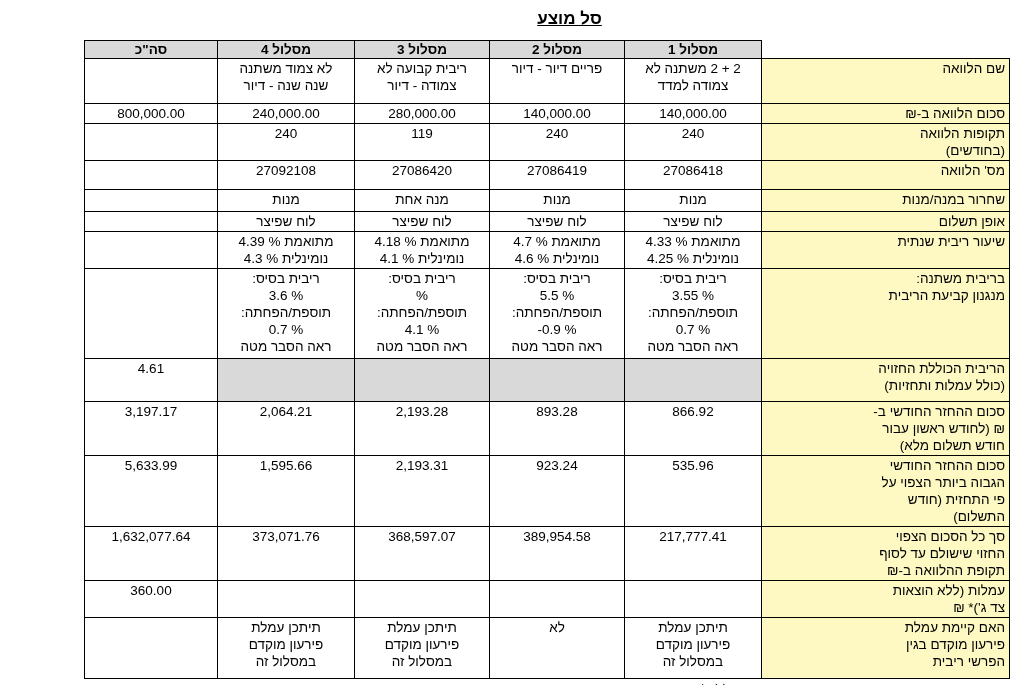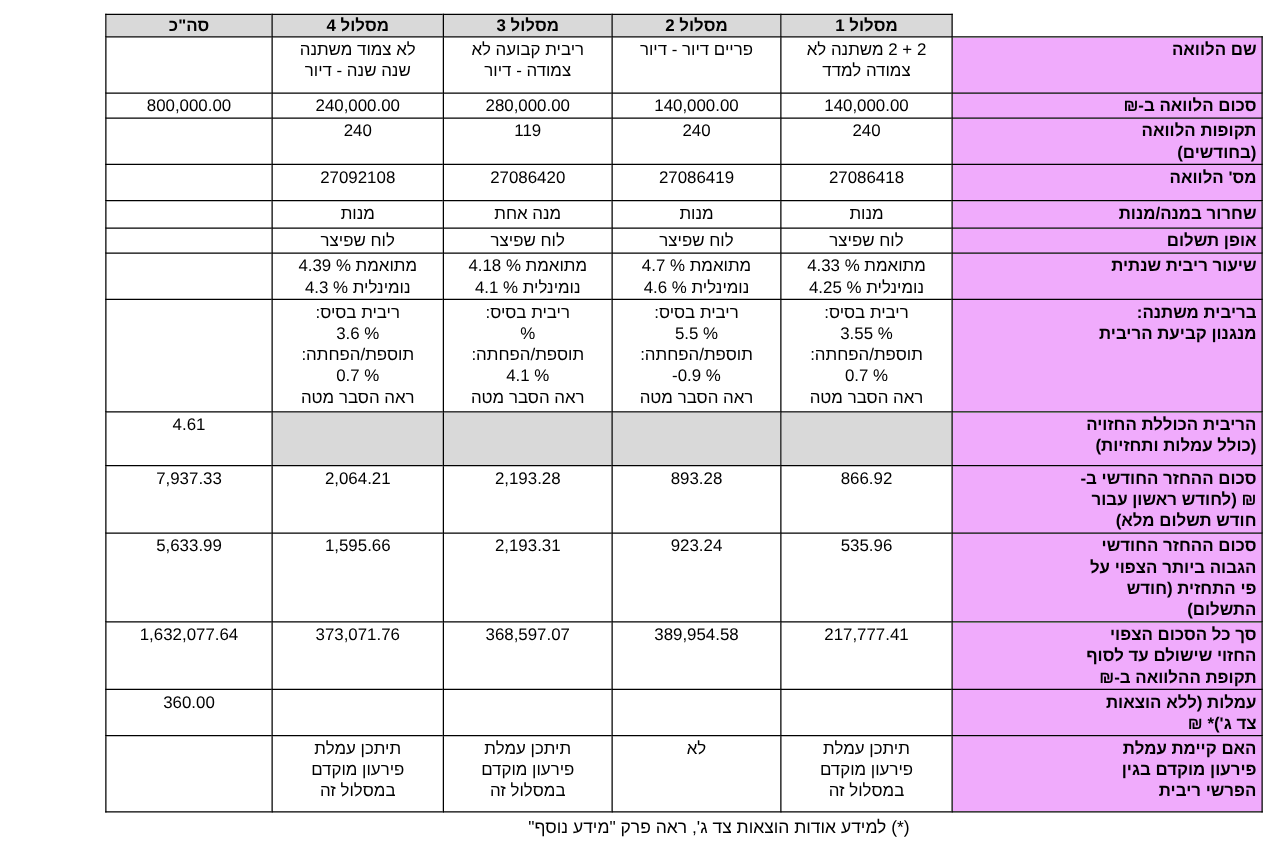--- a/index.html
+++ b/index.html
@@ -20,34 +20,35 @@
   table.offer th, table.offer td{
     border:1px solid #000;padding:1px 4px;vertical-align:top;
     overflow:hidden;box-sizing:border-box;white-space:pre-line;
   }
   table.offer thead th{
     background:#d9d9d9;font-weight:bold;text-align:center;
     vertical-align:middle;padding:0 2px;height:18px;
   }
   table.offer th.ghost{border:none;background:transparent;}
   table.offer tbody th.lbl{
-    background:#f0abfc;font-weight:bold;text-align:right;
+    background:#fef9c3;font-weight:normal;text-align:right;
   }
   table.offer td{text-align:center;background:#fff;font-weight:normal;}
   table.offer td.shaded{background:#d9d9d9;}
   .footnote{
     width:925px;margin:3px 1px 0 85px;box-sizing:border-box;padding-left:55px;
     text-align:center;font-size:14px;line-height:17px;
   }
 </style>
 </head>
 <body>
 
 <div class="page">
 
+  <div class="title">סל מוצע</div>
 
   <table class="offer" dir="rtl">
     <colgroup>
       <col style="width:248px">
         <col style="width:137px">
         <col style="width:135px">
       <col style="width:135px">
         <col style="width:137px">
         <col style="width:133px">
     </colgroup>
@@ -161,21 +162,21 @@
         <td>4.61</td>
       </tr>
       <tr style="height:53px">
         <th class="lbl">סכום ההחזר החודשי ב-
 ₪ (לחודש ראשון עבור
 חודש תשלום מלא)</th>
         <td>866.92</td>
         <td>893.28</td>
         <td>2,193.28</td>
         <td>2,064.21</td>
-        <td>7,937.33</td>
+        <td>3,197.17</td>
       </tr>
       <tr style="height:70px">
         <th class="lbl">סכום ההחזר החודשי
 הגבוה ביותר הצפוי על
 פי התחזית (חודש
 התשלום)</th>
         <td>535.96</td>
         <td>923.24</td>
         <td>2,193.31</td>
         <td>1,595.66</td>

